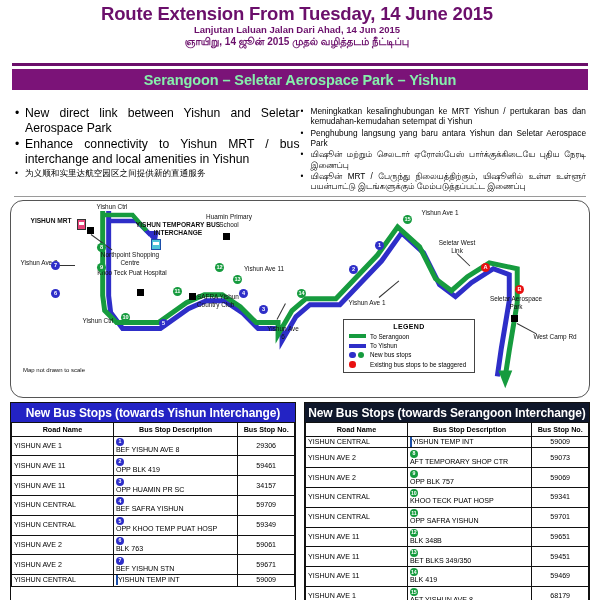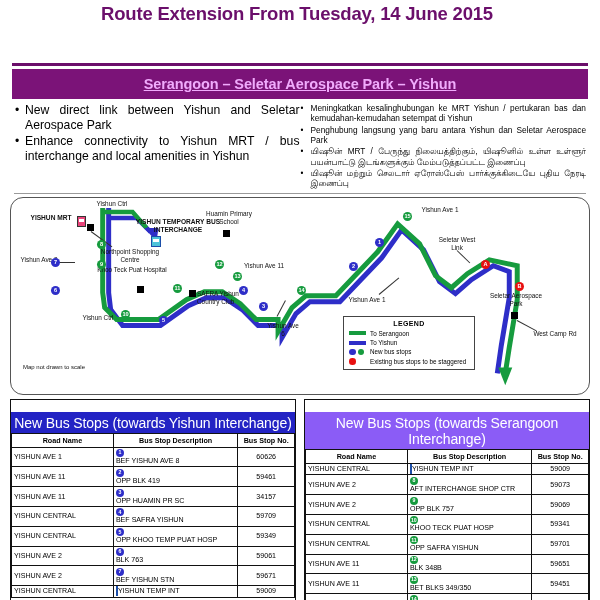--- a/index.html
+++ b/index.html
@@ -22,27 +22,27 @@
   .header-titles { flex: 1; text-align: center; padding-right: 6px; }
   .h-en { color: #6B0F6B; font-size: 18.5px; font-weight: bold; letter-spacing: -0.2px; line-height: 1.05; }
   .h-zh { color: #6B0F6B; font-size: 10px; font-weight: bold; margin-top: 2px; }
   .h-ms { color: #6B0F6B; font-size: 9.5px; font-weight: bold; margin-top: 1px; }
   .h-ta { color: #6B0F6B; font-size: 10px; font-weight: bold; margin-top: 1px; }
 
   .rule { height: 3px; background: #6B0F6B; margin: 1px 12px 0 12px; }
 
   
   .subtitle-bar {
-    margin: 3px 12px 0 12px; height: 30px; background: #7B1378;
-    color: #f0abfc; font-size: 14.5px; font-weight: bold;
-    display: flex; align-items: center; justify-content: center; letter-spacing: -0.1px; text-decoration: underline;
+    margin: 3px 12px 0 12px; height: 21px; background: #7B1378;
+    color: #86efac; font-size: 14.5px; font-weight: bold;
+    display: flex; align-items: center; justify-content: center; letter-spacing: -0.1px;
   }
 
   
-  .bullets { display: flex; margin: 4px 14px 0 14px; gap: 1px; }
+  .bullets { display: flex; margin: 16px 14px 0 14px; gap: 1px; }
   .col-left { width: 50%; }
   .col-right { width: 50%; }
   ul { list-style: none; }
   .b-en li { font-size: 12.2px; line-height: 1.22; margin-bottom: 1px; padding-left: 11px; position: relative; text-align: justify; }
   .b-en li:before { content: "\2022"; position: absolute; left: 1px; }
   .b-zh li { font-size: 8.6px; line-height: 1.35; padding-left: 11px; position: relative; margin-top: 1px; }
   .b-zh li:before { content: "\2022"; position: absolute; left: 1px; }
   .b-ms li { font-size: 8.3px; line-height: 1.22; padding-left: 10px; position: relative; margin-bottom: 2px; text-align: justify; }
   .b-ms li:before { content: "\2022"; position: absolute; left: 0px; }
   .b-ta li { font-size: 8.2px; line-height: 1.25; padding-left: 10px; position: relative; margin-bottom: 1px; text-align: justify; }
@@ -77,23 +77,23 @@
   .legend-row { display: flex; align-items: center; gap: 4px; margin-top: 2.2px; }
   .legend-key { width: 17px; flex: none; display: flex; align-items: center; gap: 2px; }
   .lk-line { width: 17px; height: 4px; }
   .lk-dot { width: 6.5px; height: 6.5px; border-radius: 50%; }
   .legend-txt { font-size: 6.3px; line-height: 1.15; }
 
   
   .tables { display: flex; gap: 8px; margin: 4px 10px 0 10px; }
   .tbl { width: 50%; border: 1px solid #111; border-collapse: collapse; }
   table { width: 100%; border-collapse: collapse; table-layout: fixed; }
-  .t-title { color: #fff; font-size: 14px; font-weight: normal; text-align: center; padding: 2.5px 0; letter-spacing: -0.1px; margin-top: 12px; }
+  .t-title { color: #fff; font-size: 12px; font-weight: bold; text-align: center; padding: 2.5px 0; letter-spacing: -0.1px; }
   .t-title.blue { background: #2323C4; }
-  .t-title.green { background: #8b5cf6; }
+  .t-title.green { background: #0f172a; }
   th { font-size: 7.2px; font-weight: bold; text-align: center; border: 1px solid #111; padding: 1.6px 1px; background: #fff; }
   td { font-size: 7.1px; border: 1px solid #111; padding: 1.4px 2px; white-space: nowrap; overflow: hidden; }
   td.road { padding-left: 2px; }
   td.num { text-align: center; }
   .cell-dot {
     width: 8px; height: 8px; border-radius: 50%; flex: none;
     color: #fff; font-size: 5.2px; font-weight: bold;
     display: flex; align-items: center; justify-content: center; line-height: 1;
   }
   .cell-dot.blue { background: #2E2EC8; }
@@ -107,43 +107,46 @@
   .p-head-en { font-size: 9.5px; font-weight: bold; }
 </style>
 </head>
 <body>
 
 <div class="page">
 
   <div class="header">
     <div class="header-titles">
       <div class="h-en">Route Extension From Tuesday, 14 June 2015</div>
+      <div class="h-ms">Lanjutan Laluan Jalan Dari Ahad, 14 Jun 2015</div>
+      <div class="h-ta">ஞாயிறு, 14 ஜூன் 2015 முதல் வழித்தடம் நீட்டிப்பு</div>
     </div>
   </div>
   <div class="rule"></div>
 
   <div class="subtitle-bar">Serangoon – Seletar Aerospace Park – Yishun</div>
 
   <div class="bullets">
     <div class="col-left">
       <ul class="b-en">
         <li>New direct link between Yishun and Seletar Aerospace Park</li>
         <li>Enhance connectivity to Yishun MRT / bus interchange and local amenities in Yishun</li>
       </ul>
       <ul class="b-zh">
+        <li>为义顺和实里达航空园区之间提供新的直通服务</li>
       </ul>
     </div>
     <div class="col-right">
       <ul class="b-ms">
         <li>Meningkatkan kesalinghubungan ke MRT Yishun / pertukaran bas dan kemudahan-kemudahan setempat di Yishun</li>
         <li>Penghubung langsung yang baru antara Yishun dan Seletar Aerospace Park</li>
       </ul>
       <ul class="b-ta">
+        <li>யிஷூன் மற்றும் செலடார் ஏரோஸ்பேஸ் பார்க்குக்கிடையே புதிய நேரடி இணைப்பு</li>
         <li>யிஷூன் MRT / பேருந்து நிலையத்திற்கும், யிஷூனில் உள்ள உள்ளூர் பயன்பாட்டு இடங்களுக்கும் மேம்படுத்தப்பட்ட இணைப்பு</li>
-        <li>யிஷூன் மற்றும் செலடார் ஏரோஸ்பேஸ் பார்க்குக்கிடையே புதிய நேரடி இணைப்பு</li>
       </ul>
     </div>
   </div>
   <div class="thin-rule"></div>
 
   <div class="map-wrap">
     <div class="map-box">
 
       <svg class="map-svg" viewBox="0 0 580 198" preserveAspectRatio="none">
 
@@ -262,21 +265,21 @@
           <th style="width:44%">Bus Stop Description</th>
           <th style="width:20%">Bus Stop No.</th>
         </tr>
           </thead>
         <tbody id="tb-yishun">
             <tr>
               <td class="road">YISHUN AVE 1</td>
               <td>
                 <div class="desc"><span class="cell-dot blue">1</span><span>BEF YISHUN AVE 8</span></div>
               </td>
-              <td class="num">60626</td>
+              <td class="num">29306</td>
             </tr>
             <tr>
               <td class="road">YISHUN AVE 11</td>
               <td>
                 <div class="desc"><span class="cell-dot blue">2</span><span>OPP BLK 419</span></div>
               </td>
               <td class="num">59461</td>
             </tr>
             <tr>
               <td class="road">YISHUN AVE 11</td>
@@ -338,21 +341,21 @@
             <tr>
               <td class="road">YISHUN CENTRAL</td>
               <td>
                 <div class="desc"><span class="cell-busicon"></span><span>YISHUN TEMP INT</span></div>
               </td>
               <td class="num">59009</td>
             </tr>
             <tr>
               <td class="road">YISHUN AVE 2</td>
               <td>
-                <div class="desc"><span class="cell-dot green">8</span><span>AFT INTERCHANGE SHOP CTR</span></div>
+                <div class="desc"><span class="cell-dot green">8</span><span>AFT TEMPORARY SHOP CTR</span></div>
               </td>
               <td class="num">59073</td>
             </tr>
             <tr>
               <td class="road">YISHUN AVE 2</td>
               <td>
                 <div class="desc"><span class="cell-dot green">9</span><span>OPP BLK 757</span></div>
               </td>
               <td class="num">59069</td>
             </tr>

